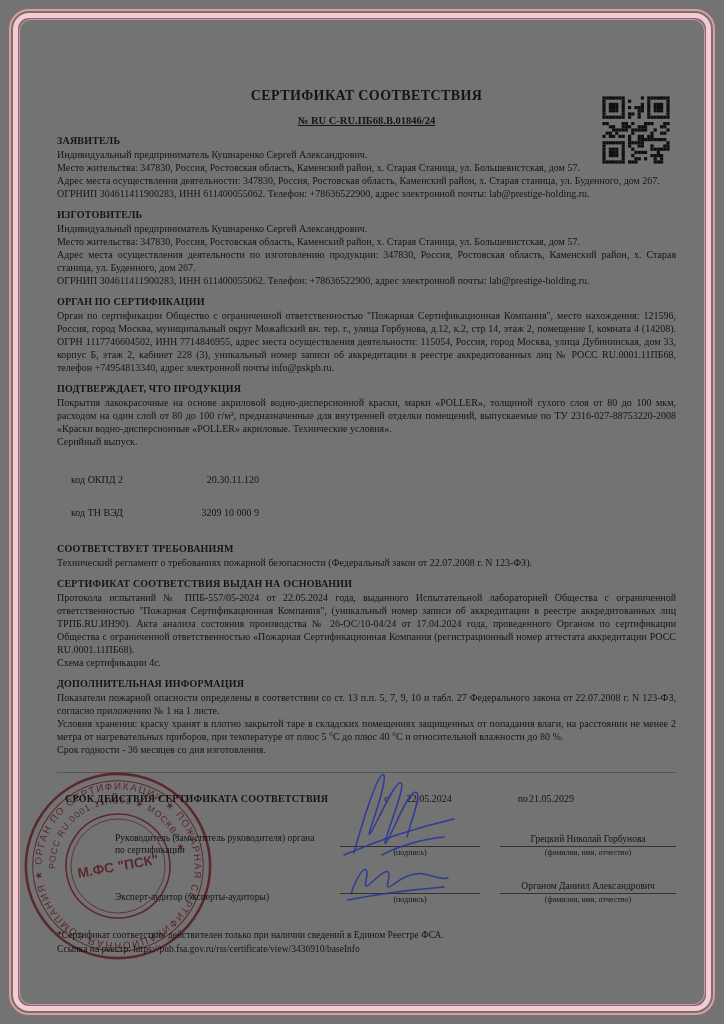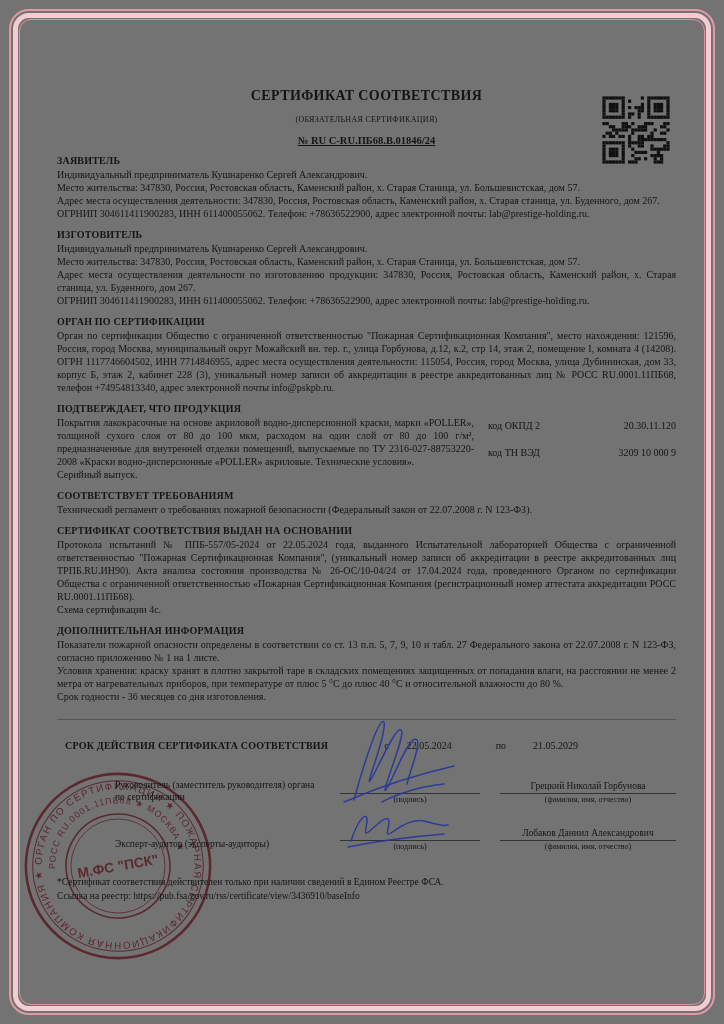--- a/index.html
+++ b/index.html
@@ -20,33 +20,33 @@
 
   .header { text-align:center; }
   .title { font-size:14px; font-weight:bold; letter-spacing:.4px; }
   .subtitle { font-size:8px; margin-top:11px; letter-spacing:.3px; }
   .cert-number { font-size:10.5px; font-weight:bold; text-decoration:underline; margin-top:11px; }
 
   .sec { margin-top:9px; }
   .sec-heading { font-size:10px; font-weight:bold; margin-bottom:2px; letter-spacing:.2px; }
   .par { font-size:10px; line-height:1.3; text-align:justify; }
 
-  .product-row { display:flex; align-items:flex-start; }
+  .product-row { display:flex; align-items:flex-start;flex-direction:column; }
   .product-text { flex:1; }
   .codes { width:188px; margin-left:14px; font-size:10px; padding-top:4px; }
-  .code-row { display:flex; justify-content:space-between; margin-bottom:16px; }
+  .code-row { display:flex; justify-content:space-between; margin-bottom:16px;margin-top:22px; }
 
   .rule-top { border-top:1px solid #555; margin-top:16px; }
 
   .validity { display:flex; align-items:baseline; font-size:10px; margin-top:12px; }
   .validity .sec-heading { margin:8px; }
   .v-from-label { margin-left:48px; }
   .v-from { margin-left:18px; }
-  .v-to-label { margin-left:44px; }
-  .v-to { margin-left:27px; }
+  .v-to-label { margin-left:66px; }
+  .v-to { margin-left:1px; }
 
   .sig-area { position:relative; margin-top:20px; padding-left:58px; z-index:2; }
   .sig-row { display:grid; grid-template-columns:205px 140px 1fr; column-gap:20px; align-items:end; margin-bottom:24px; }
   .sig-role { font-size:9.5px; line-height:1.3; }
   .sign-cell { position:relative; }
   .rule { border-top:1px solid #333; }
   .cap { font-size:8px; text-align:center; padding-top:1px; }
   .name-cell .name { font-size:9.5px; text-align:center; padding-bottom:2px; }
   .ink { position:absolute; pointer-events:none; overflow:visible; }
   .ink path { fill:none; stroke:#27359b; stroke-width:1.5; stroke-linecap:round; opacity:.9; }
@@ -281,21 +281,20 @@
         <rect x="18" y="22" width="1" height="1"></rect>
         <rect x="19" y="22" width="1" height="1"></rect>
         <rect x="20" y="22" width="1" height="1"></rect>
       </svg>
   </div>
 
   <div class="content">
 
     <div class="header">
       <div class="title">СЕРТИФИКАТ СООТВЕТСТВИЯ</div>
-      <div class="subtitle">(ОБЯЗАТЕЛЬНАЯ СЕРТИФИКАЦИЯ)</div>
       <div class="cert-number">№ RU C-RU.ПБ68.В.01846/24</div>
     </div>
 
     <div class="sec">
       <div class="sec-heading">ЗАЯВИТЕЛЬ</div>
       <div class="par">Индивидуальный предприниматель Кушнаренко Сергей Александрович.</div>
       <div class="par">Место жительства: 347830, Россия, Ростовская область, Каменский район, х. Старая Станица, ул. Большевистская, дом 57.</div>
       <div class="par">Адрес места осуществления деятельности: 347830, Россия, Ростовская область, Каменский район, х. Старая станица, ул. Буденного, дом 267.</div>
       <div class="par">ОГРНИП 304611411900283, ИНН 611400055062. Телефон: +78636522900, адрес электронной почты: lab@prestige-holding.ru.</div>
     </div>
@@ -384,21 +383,21 @@
         <div class="sig-role">Эксперт-аудитор (эксперты-аудиторы)</div>
         <div class="sign-cell">
           <svg class="ink ink2" viewBox="0 0 130 56" aria-hidden="true">
             <path d="M15,40 C22,18 31,10 31,19 C31,28 25,38 36,28 C47,18 53,14 53,21 C53,28 47,38 58,30 C69,22 78,18 88,20 C98,22 104,26 112,24"></path>
             <path d="M12,46 C42,40 72,36 108,33"></path>
           </svg>
           <div class="rule"></div>
           <div class="cap">(подпись)</div>
         </div>
         <div class="name-cell">
-          <div class="name">Лобаков Даниил Александрович</div>
+          <div class="name">Органом Даниил Александрович</div>
           <div class="rule"></div>
           <div class="cap">(фамилия, имя, отчество)</div>
         </div>
       </div>
     </div>
 
     <div class="footer">
       <div>*Сертификат соответствия действителен только при наличии сведений в Едином Реестре ФСА.</div>
       <div>Ссылка на реестр: https://pub.fsa.gov.ru/rss/certificate/view/3436910/baseInfo</div>
     </div>

